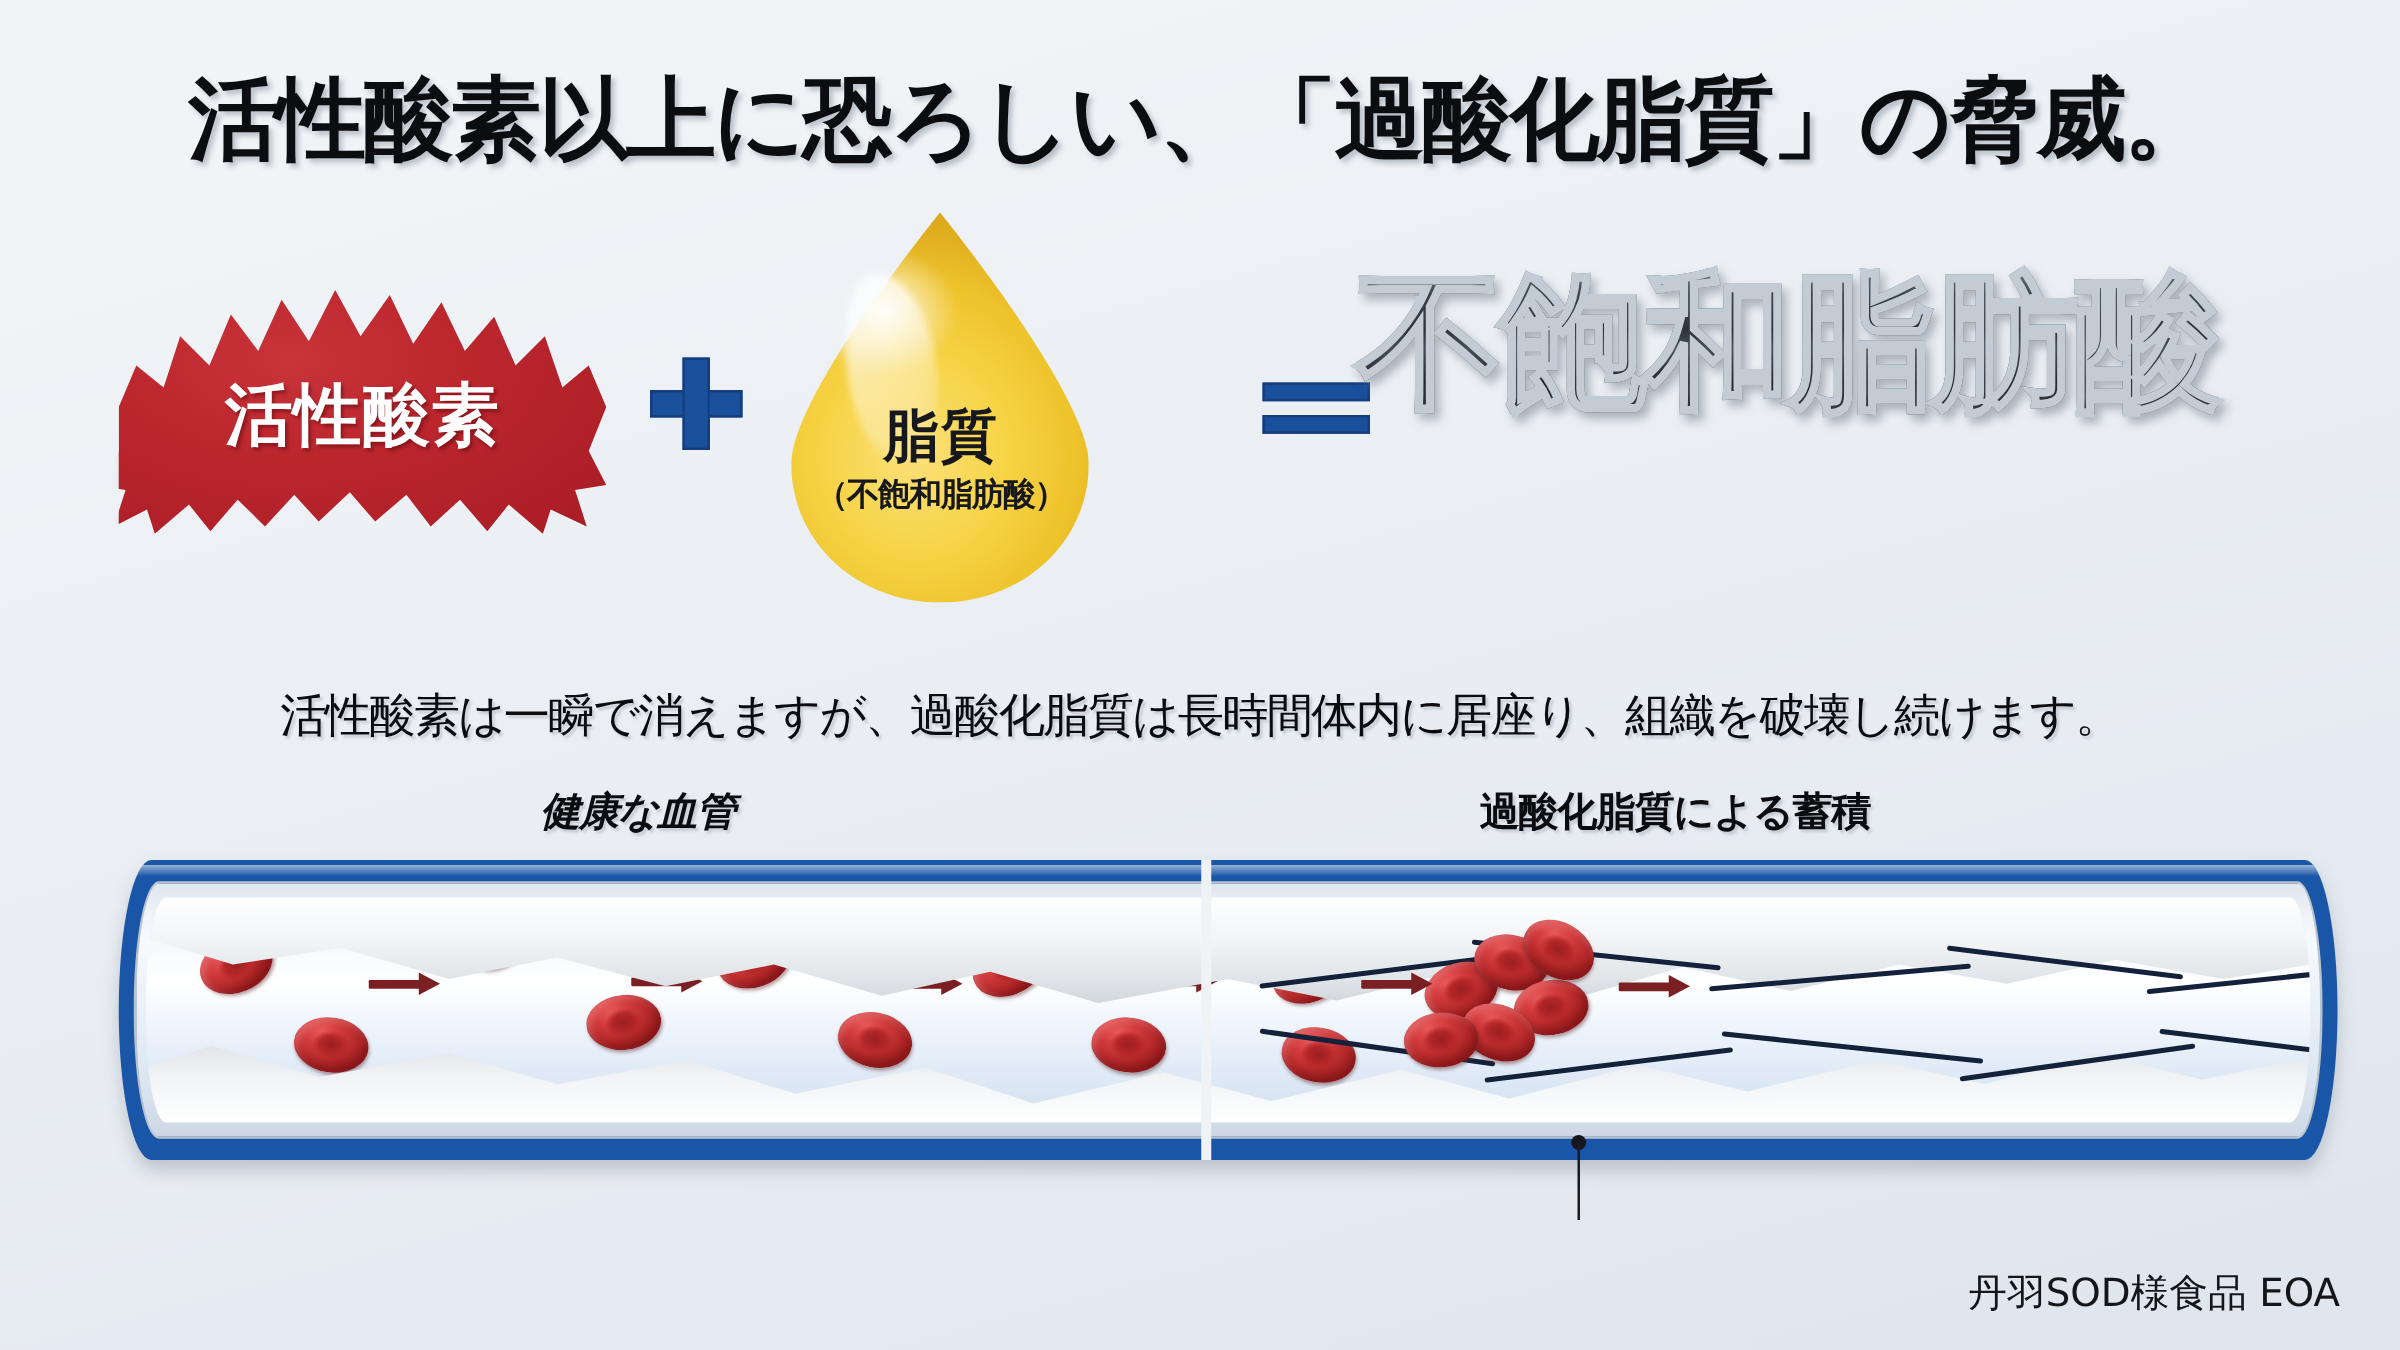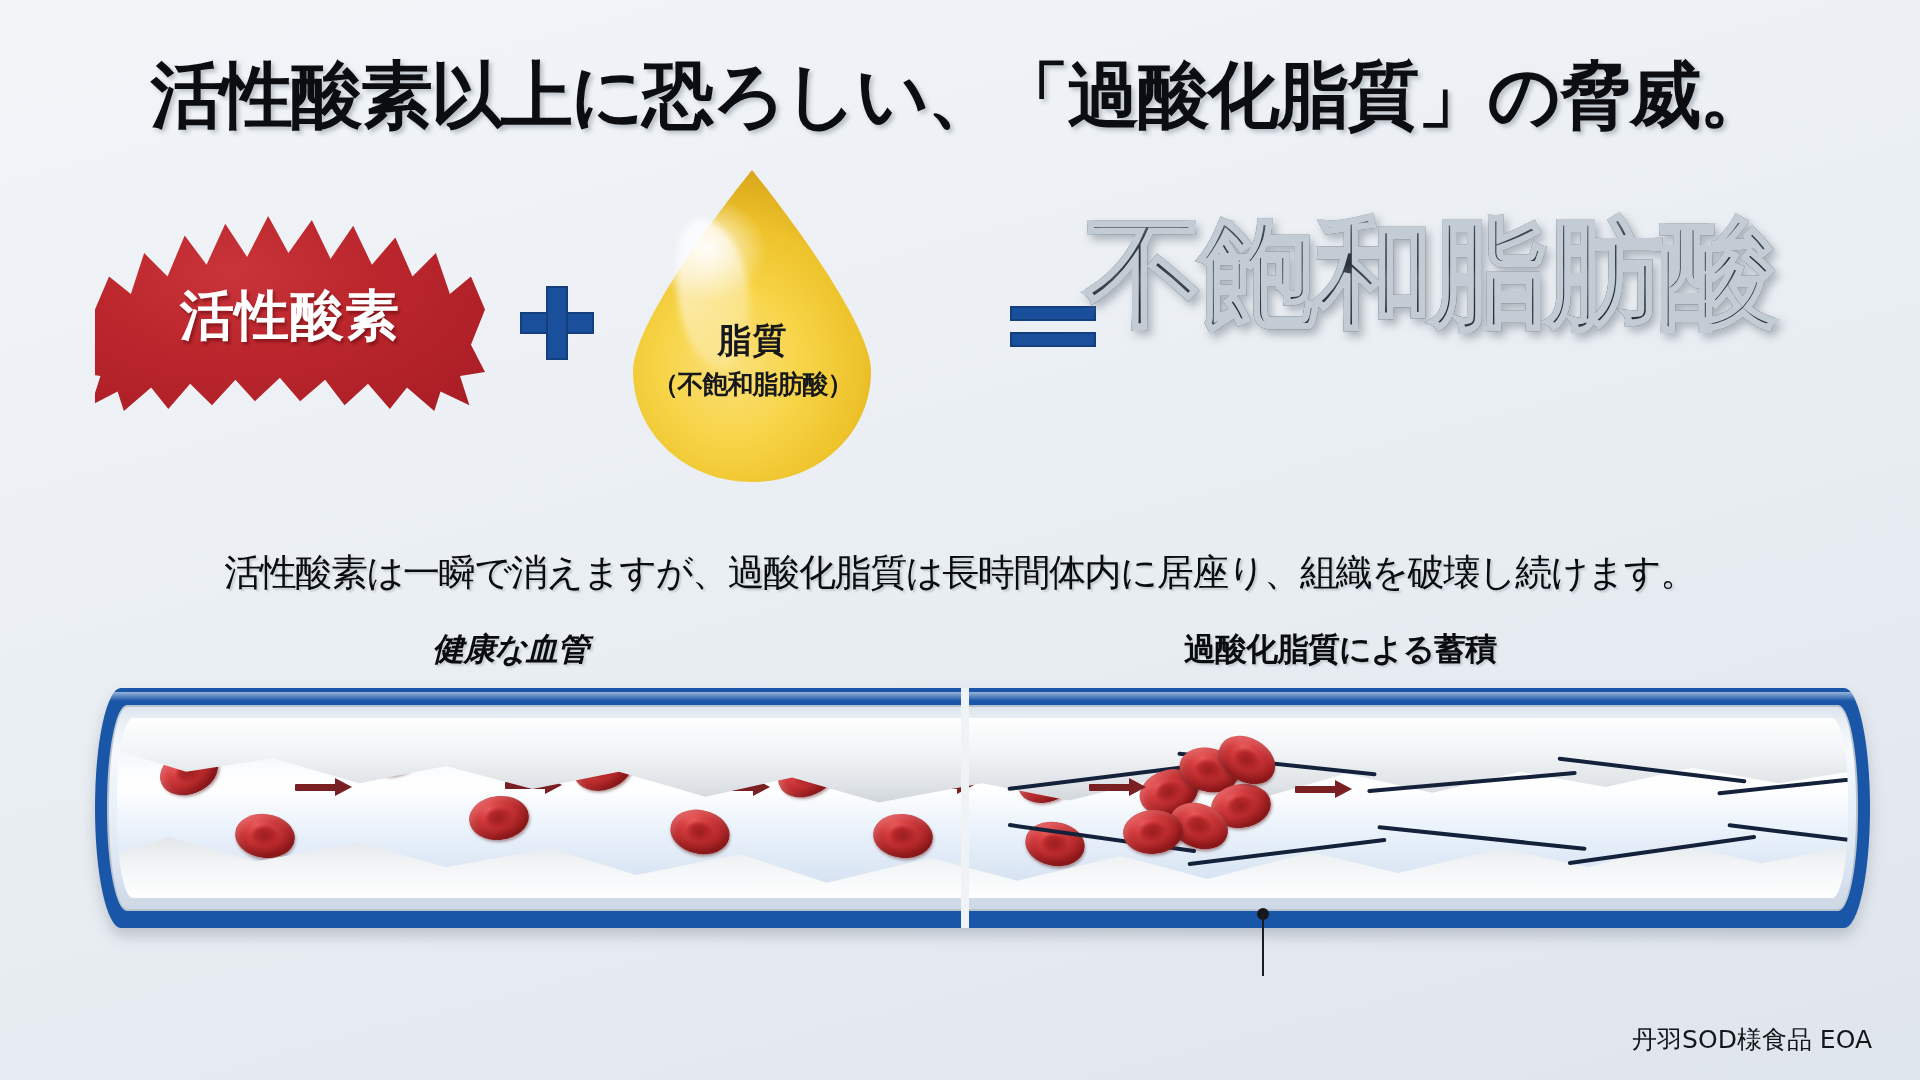--- a/index.html
+++ b/index.html
@@ -25,21 +25,21 @@
     white-space:nowrap;
   }
 
   
   .eq{
     position:absolute;left:0;right:0;top:178px;height:290px;
   }
 
   
   .burst-wrap{
-    position:absolute;left:95px;top:38px;width:390px;height:195px;
+    position:absolute;left:95px;top:54px;width:390px;height:195px;
   }
   .burst{
     position:absolute;inset:0;
     background:radial-gradient(ellipse at 35% 28%, #c9343a 0%, #bb262d 42%, #a81c24 100%);
     filter:drop-shadow(6px 7px 5px rgba(90,100,115,.45));
     clip-path:polygon(
       0% 48%, 3.6% 31%, 9.2% 40%, 12.6% 19%, 18.6% 31%, 23.0% 10%,
       28.6% 25%, 33.4% 4%, 39.0% 21%, 44.4% 0%, 49.6% 19%, 55.6% 2%,
       60.4% 22%, 66.2% 5%, 71.0% 25%, 77.0% 11%, 81.4% 31%, 87.4% 19%,
       91.0% 40%, 96.4% 31%, 100% 48%,
@@ -87,21 +87,21 @@
     position:absolute;left:52px;top:52px;width:72px;height:150px;
     background:linear-gradient(150deg,rgba(255,255,255,.85),rgba(255,255,255,.05));
     border-radius:50% 50% 60% 40% / 60% 45% 55% 40%;
     transform:rotate(-12deg);
     filter:blur(3px);
   }
   .drop-text{
     position:absolute;left:0;right:0;top:160px;text-align:center;color:#17181c;
     font-family:"DejaVu Sans","Liberation Sans",sans-serif;
   }
-  .drop-main{font-size:34px;font-weight:700;line-height:1;letter-spacing:1px;font-family:Liberation Mono, monospace;}
+  .drop-main{font-size:45px;font-weight:700;line-height:1;letter-spacing:1px;}
   .drop-sub{font-size:26px;font-weight:700;margin-top:7px;letter-spacing:-1px;}
 
   
   .result{
     position:absolute;left:1085px;top:36px;
     font-family:"DejaVu Sans","Liberation Sans",sans-serif;
     font-weight:700;font-size:118px;letter-spacing:-3px;line-height:1;
     background:linear-gradient(180deg,#6f7b86 0%,#3c464f 18%,#2b333b 42%,#454f59 55%,#212830 78%,#394249 100%);
     -webkit-background-clip:text;background-clip:text;color:transparent;
     -webkit-text-stroke:3px #c3ccd4;
@@ -207,21 +207,21 @@
   }
   .callout span{
     font-family:"DejaVu Sans","Liberation Sans",sans-serif;
     font-weight:700;font-size:29px;color:#0a0c10;letter-spacing:-1px;white-space:nowrap;
   }
 
   
   .footer{
     position:absolute;right:48px;bottom:24px;
     font-family:"DejaVu Sans","Liberation Sans",sans-serif;
-    font-size:25px;color:#14161a;letter-spacing:0px;white-space:nowrap;
+    font-size:31px;color:#14161a;letter-spacing:0px;white-space:nowrap;
   }
 </style>
 </head>
 <body>
 
 <div class="stage">
 
   <div class="title">活性酸素以上に恐ろしい、「過酸化脂質」の脅威。</div>
 
   <div class="eq">

